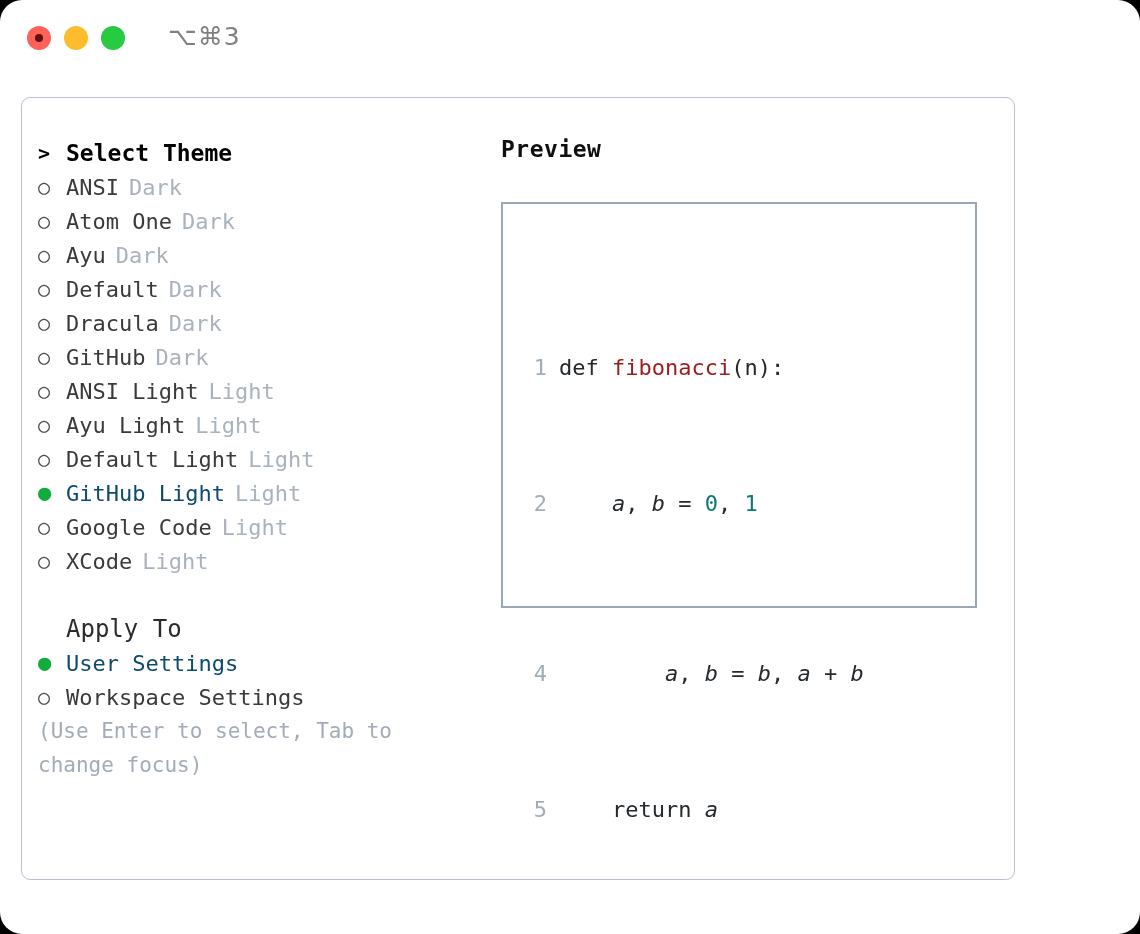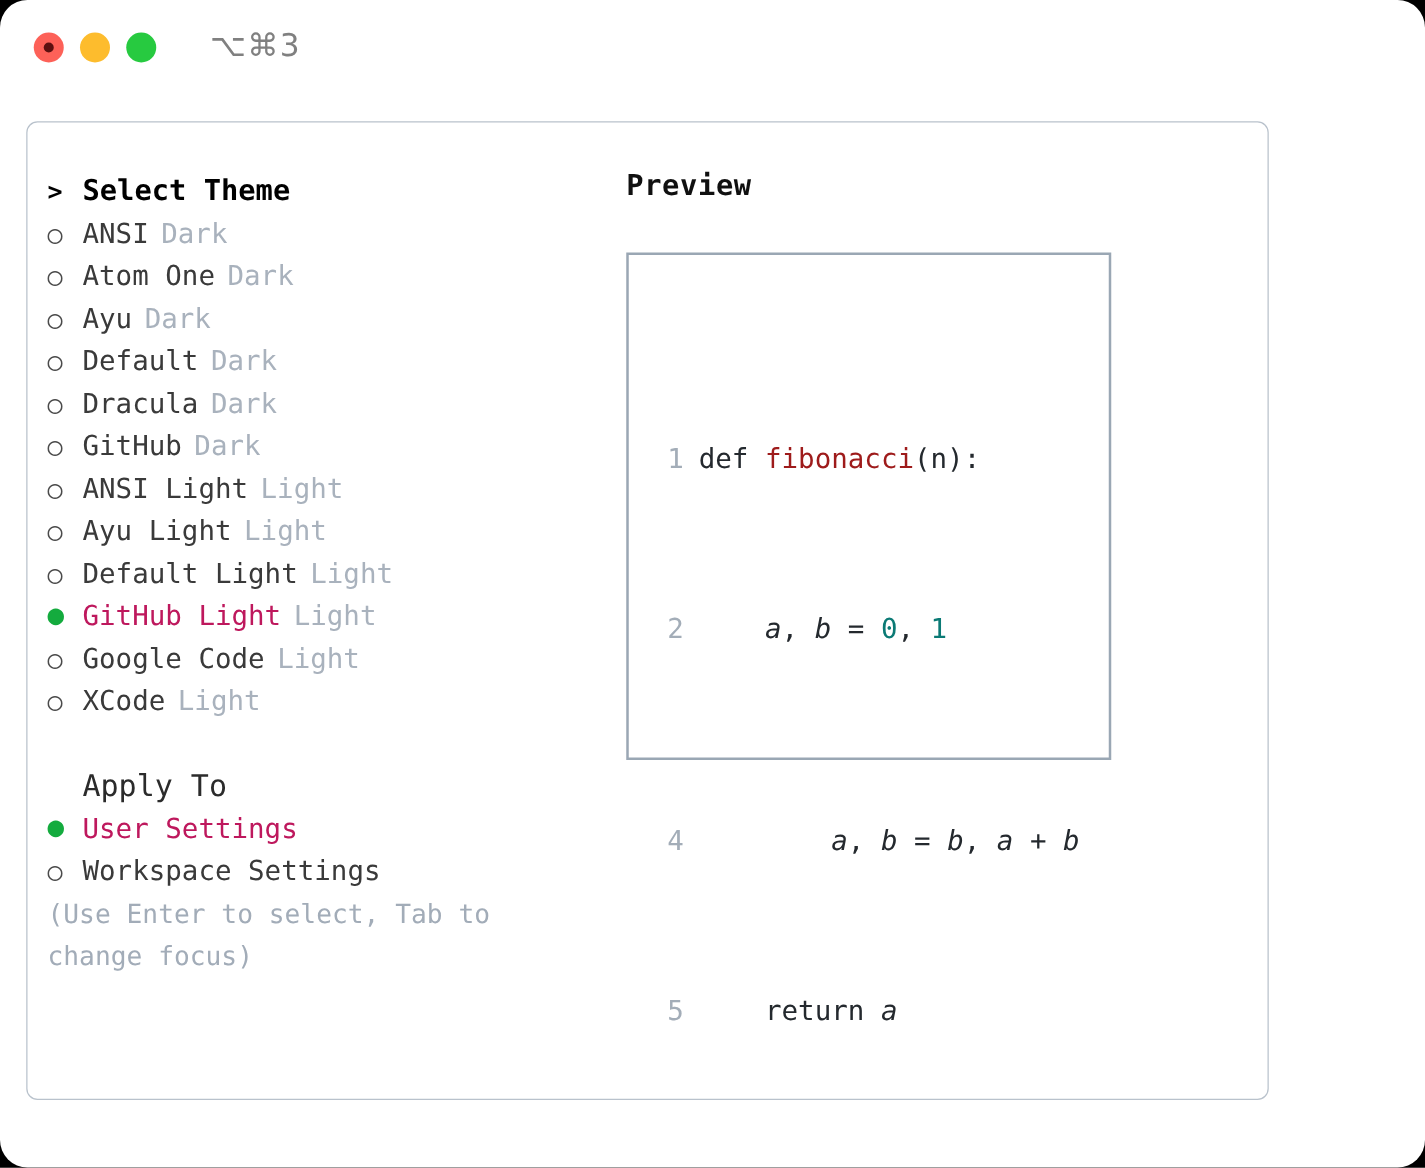--- a/index.html
+++ b/index.html
@@ -105,21 +105,21 @@
     color: #14ab3e;
     font-size: 22px;
   }
   .heading {
     font-weight: bold;
     color: #000000;
     font-size: 23px;
   }
   .heading .marker { color: #000000; font-weight: bold; }
   .name { color: #3a3a3a; }
-  .row.selected .name { color: #be185d; }
+  .row.selected .name { color: #0c4a6e; }
   .variant {
     color: #a9b2bd;
     margin-left: 10px;
   }
   .subheading {
     color: #2b2b2b;
     font-size: 24px;
   }
   .spacer { height: 34px; }
   .hint {
@@ -140,21 +140,21 @@
     font-size: 23px;
     font-weight: bold;
     color: #101010;
     letter-spacing: 0.5px;
     margin: 0 0 20px 0;
   }
   .preview-box {
     position: absolute;
     left: 0px;
     top: 66px;
-    width: 388px;
+    width: 476px;
     height: 406px;
     border: 2px solid #9aa7b4;
     background: #ffffff;
     box-sizing: border-box;
   }
   .code {
     position: absolute;
     left: 18px;
     top: 45px;
     font-size: 22px;

